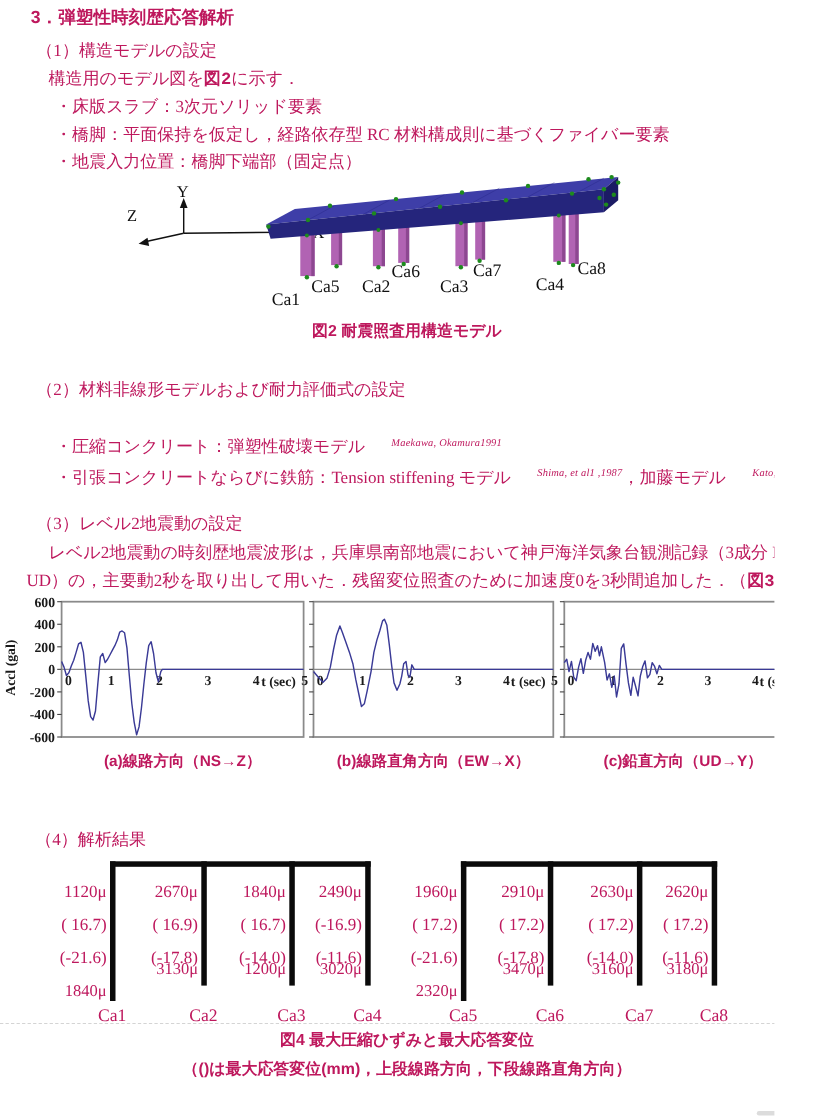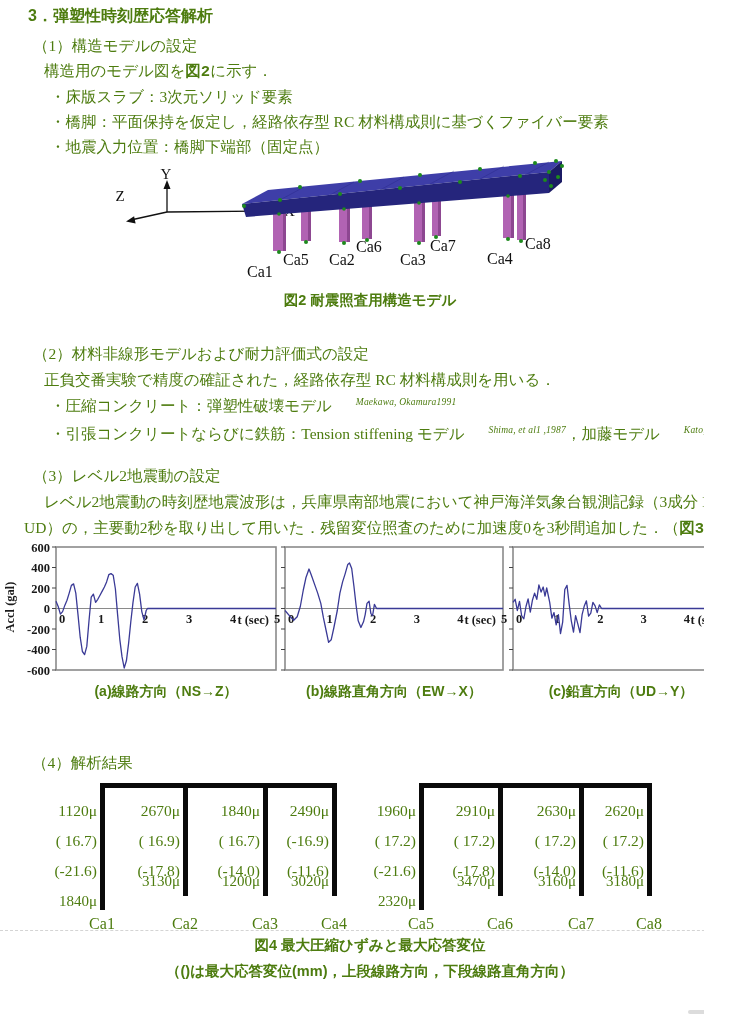--- a/index.html
+++ b/index.html
@@ -1,17 +1,17 @@
 <!DOCTYPE html>
 <html><head>
 <meta charset="utf-8">
 <style>
   html,body{margin:0;padding:0;background:#fff;}
   .page{position:relative;width:704px;height:1017px;background:#ffffff;overflow:hidden;
-        font-family:"Liberation Serif","DejaVu Serif",serif;color:#4d7c0f;}
+        font-family:"Liberation Serif","DejaVu Serif",serif;color:#be185d;}
   .abs{position:absolute;white-space:nowrap;}
   .line{font-size:15.5px;}
   .gothic{font-family:"Liberation Sans","DejaVu Sans",sans-serif;font-weight:bold;}
   .title{font-size:16px;}
   .figref{font-family:Liberation Mono, monospace;font-weight:bold;}
   sup.ref{font-style:italic;font-size:9.5px;letter-spacing:.2px;margin-left:20px;}
   .caption{font-size:14.5px;text-align:center;width:740px;left:0;}
   .subcap{font-size:14px;text-align:center;}
   .tick{font:bold 12.5px "Liberation Serif","DejaVu Serif",serif;fill:#1a1a1a;}
   .axlab{font:15px "Liberation Serif","DejaVu Serif",serif;fill:#101010;}
@@ -127,21 +127,20 @@
       <text class="pierlab" x="356" y="252">Ca6</text>
       <text class="pierlab" x="400" y="265">Ca3</text>
       <text class="pierlab" x="430" y="251">Ca7</text>
       <text class="pierlab" x="487" y="264">Ca4</text>
       <text class="pierlab" x="525" y="249">Ca8</text>
     </g>
   </svg>
   <div class="abs gothic caption" style="top:291px">図2 耐震照査用構造モデル</div>
 
   <div class="abs line" style="left:33px;top:344px">（2）材料非線形モデルおよび耐力評価式の設定</div>
-  <div class="abs line" style="left:44px;top:370px">正負交番実験で精度の確証された，経路依存型 RC 材料構成則を用いる．</div>
   <div class="abs line" style="left:50px;top:396px">
     <span>・圧縮コンクリート：弾塑性破壊モデル </span><sup class="ref">Maekawa, Okamura1991</sup>
   </div>
   <div class="abs line" style="left:50px;top:424px">
     <span>・引張コンクリートならびに鉄筋：Tension stiffening モデル </span><sup class="ref">Shima, et al1 ,1987</sup><span>，加藤モデル </span><sup class="ref">Kato,1979</sup>
   </div>
 
   <div class="abs line" style="left:33px;top:466px">（3）レベル2地震動の設定</div>
   <div class="abs line" style="left:44px;top:492px">レベル2地震動の時刻歴地震波形は，兵庫県南部地震において神戸海洋気象台観測記録（3成分 NS, EW,</div>
   <div class="abs line" style="left:24px;top:518px">

